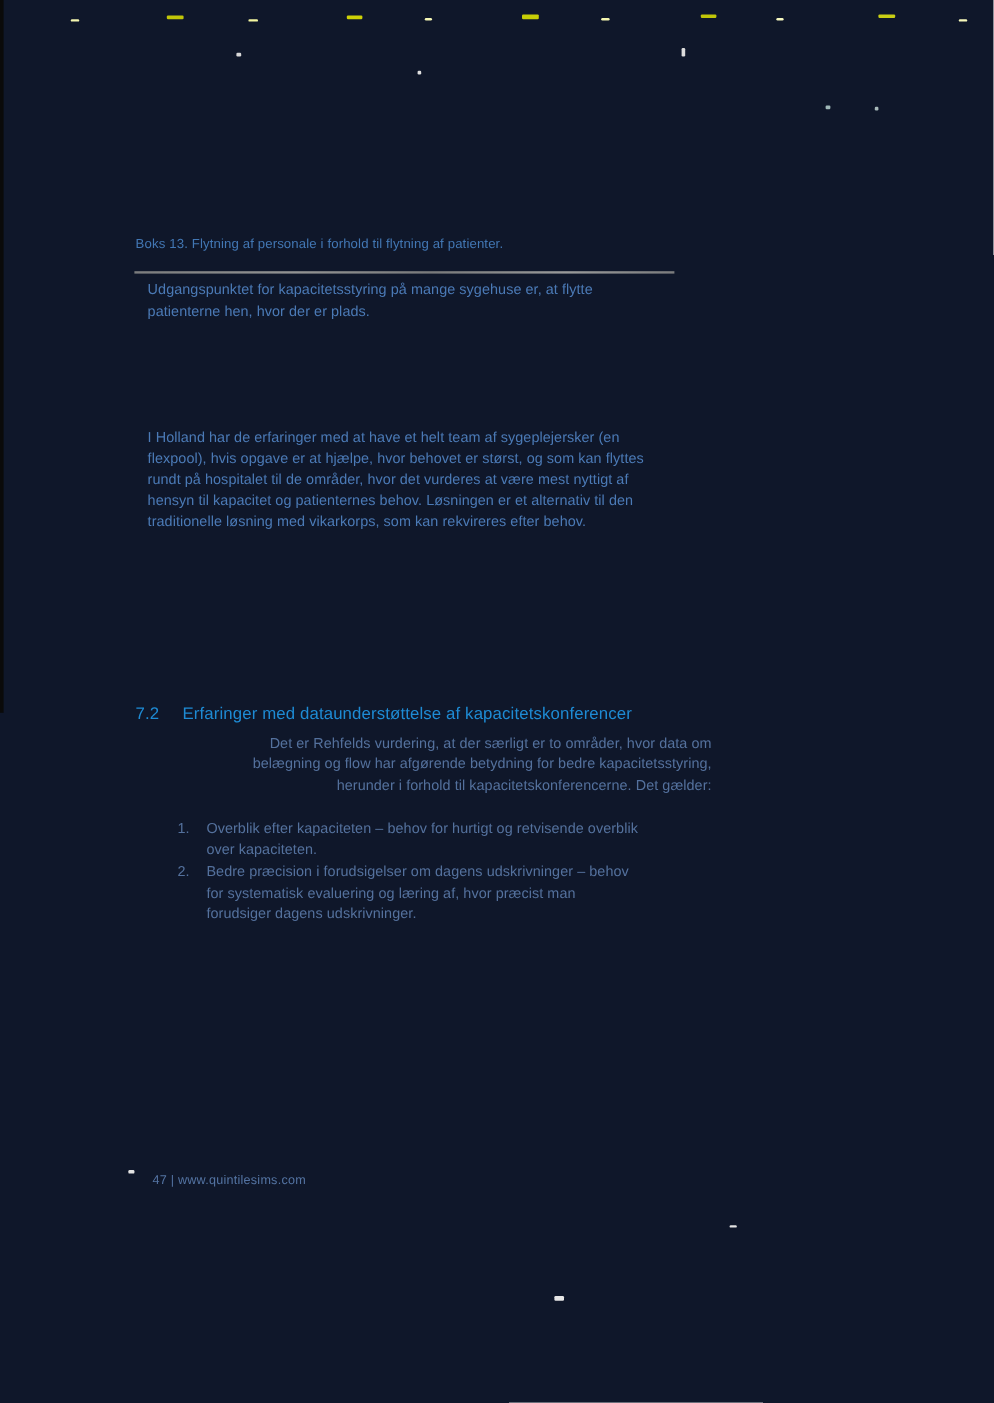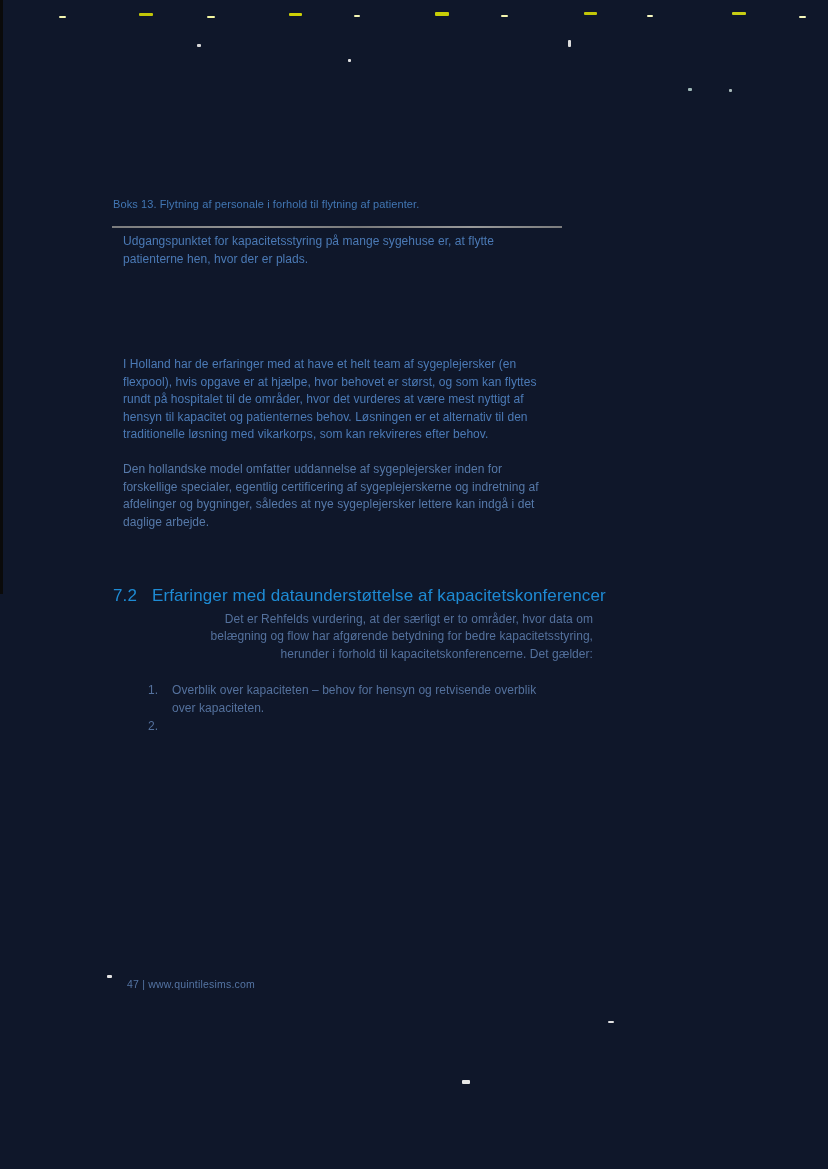--- a/index.html
+++ b/index.html
@@ -28,21 +28,21 @@
     font-size:12px;line-height:17.6px;color:#4b7ab6;
     white-space:pre-line;letter-spacing:.05px;width:470px;
   }
   .p1{top:233px;}
   .p2{top:288px;}
   .p3{top:356px;}
   .p4{top:461px;color:#5679a9;}
   
   .section-heading{
     position:absolute;left:113px;top:586px;
-    font-size:17px;color:#1e8bd4;display:flex;letter-spacing:.1px;
+    font-size:14px;color:#1e8bd4;display:flex;letter-spacing:.1px;
   }
   .section-heading .sec-num{width:39px;flex:0 0 auto;}
   .intro{
     position:absolute;left:113px;top:611px;
     font-size:12px;line-height:17.4px;color:#54719d;
     white-space:pre-line;letter-spacing:.05px;width:480px;text-align:right;
   }
   .list{position:absolute;left:148px;top:682px;width:430px;}
   .li{display:flex;margin-bottom:1px;}
   .li .num{
@@ -85,39 +85,38 @@
 
   <div class="box-caption">Boks 13. Flytning af personale i forhold til flytning af patienter.</div>
   <div class="box-rule"></div>
   <div class="box-p p1">Udgangspunktet for kapacitetsstyring på mange sygehuse er, at flytte
 patienterne hen, hvor der er plads.</div>
   <div class="box-p p3">I Holland har de erfaringer med at have et helt team af sygeplejersker (en
 flexpool), hvis opgave er at hjælpe, hvor behovet er størst, og som kan flyttes
 rundt på hospitalet til de områder, hvor det vurderes at være mest nyttigt af
 hensyn til kapacitet og patienternes behov. Løsningen er et alternativ til den
 traditionelle løsning med vikarkorps, som kan rekvireres efter behov.</div>
-  <div class="box-p p4">Den hollandske model omfatter uddannelse af sygeplejersker inden for
-forskellige specialer, egentlig certificering af sygeplejerskerne og indretning af
-afdelinger og bygninger, således at nye sygeplejersker lettere kan indgå i det
-daglige arbejde.</div>
 
   <div class="section-heading">
     <span class="sec-num">7.2</span>
     <span class="sec-title">Erfaringer med dataunderstøttelse af kapacitetskonferencer</span>
   </div>
   <div class="intro">Det er Rehfelds vurdering, at der særligt er to områder, hvor data om
 belægning og flow har afgørende betydning for bedre kapacitetsstyring,
 herunder i forhold til kapacitetskonferencerne. Det gælder:</div>
 
   <div class="list">
     <div class="li">
       <span class="num">1.</span>
-      <span class="li-text">Overblik over kapaciteten – behov for hensyn og retvisende overblik
+      <span class="li-text">Overblik efter kapaciteten – behov for hurtigt og retvisende overblik
 over kapaciteten.</span>
     </div>
     <div class="li">
       <span class="num">2.</span>
+      <span class="li-text">Bedre præcision i forudsigelser om dagens udskrivninger – behov
+for systematisk evaluering og læring af, hvor præcist man
+forudsiger dagens udskrivninger.</span>
     </div>
   </div>
 
   <div class="footer">47 | www.quintilesims.com</div>
 
 </div>
 
 </body></html>

